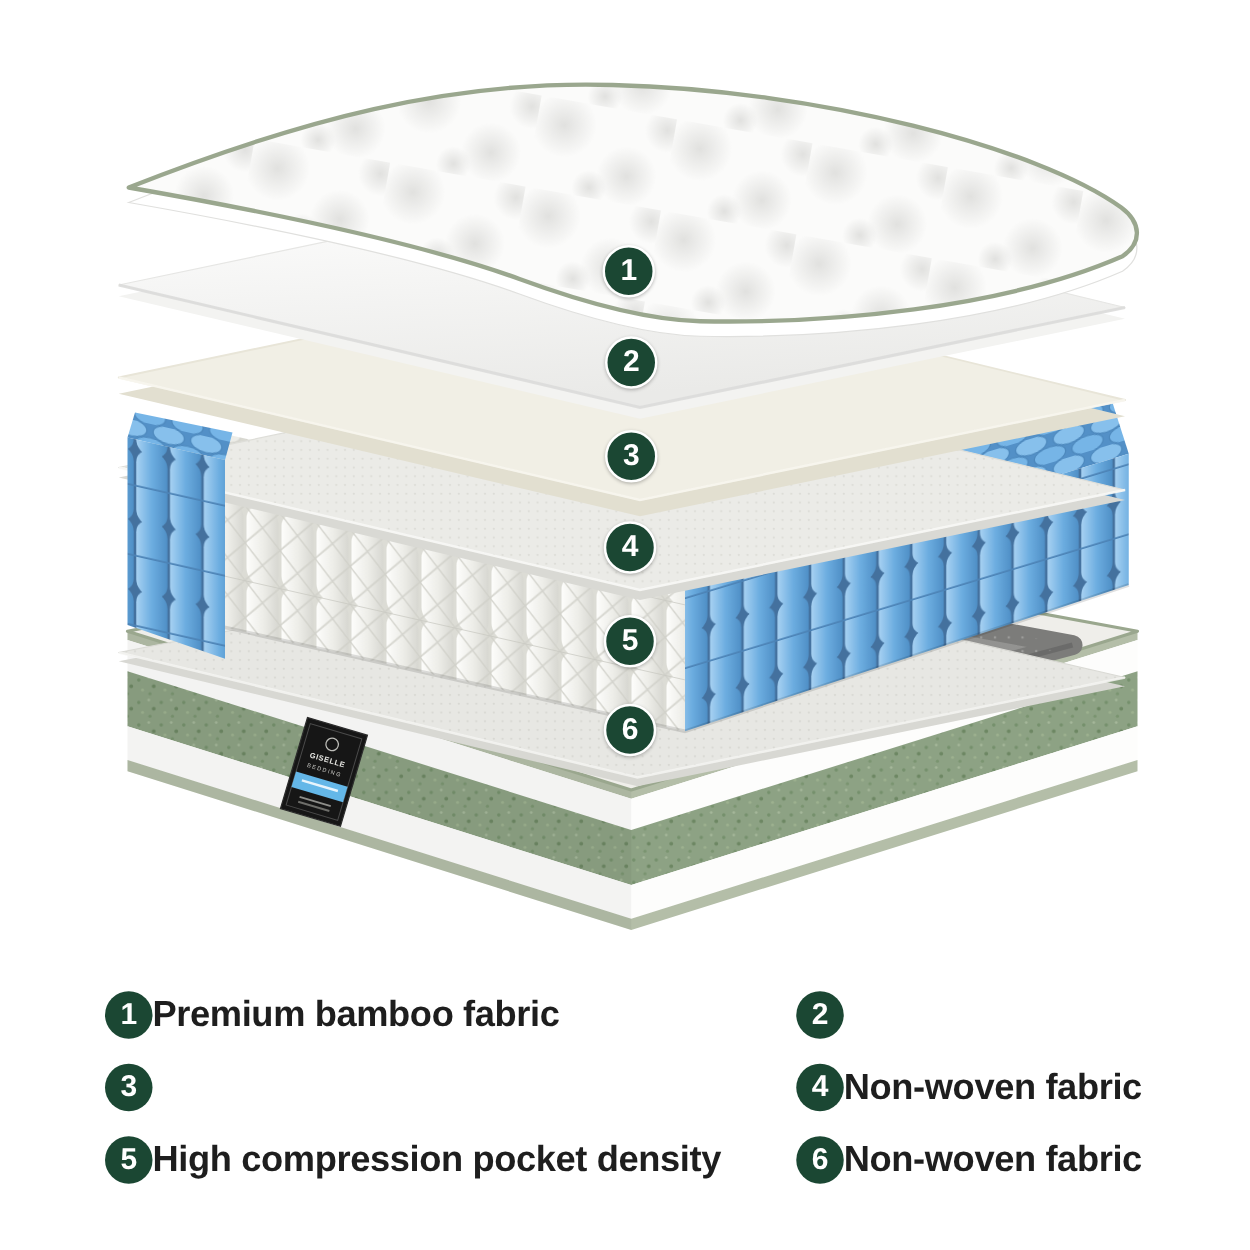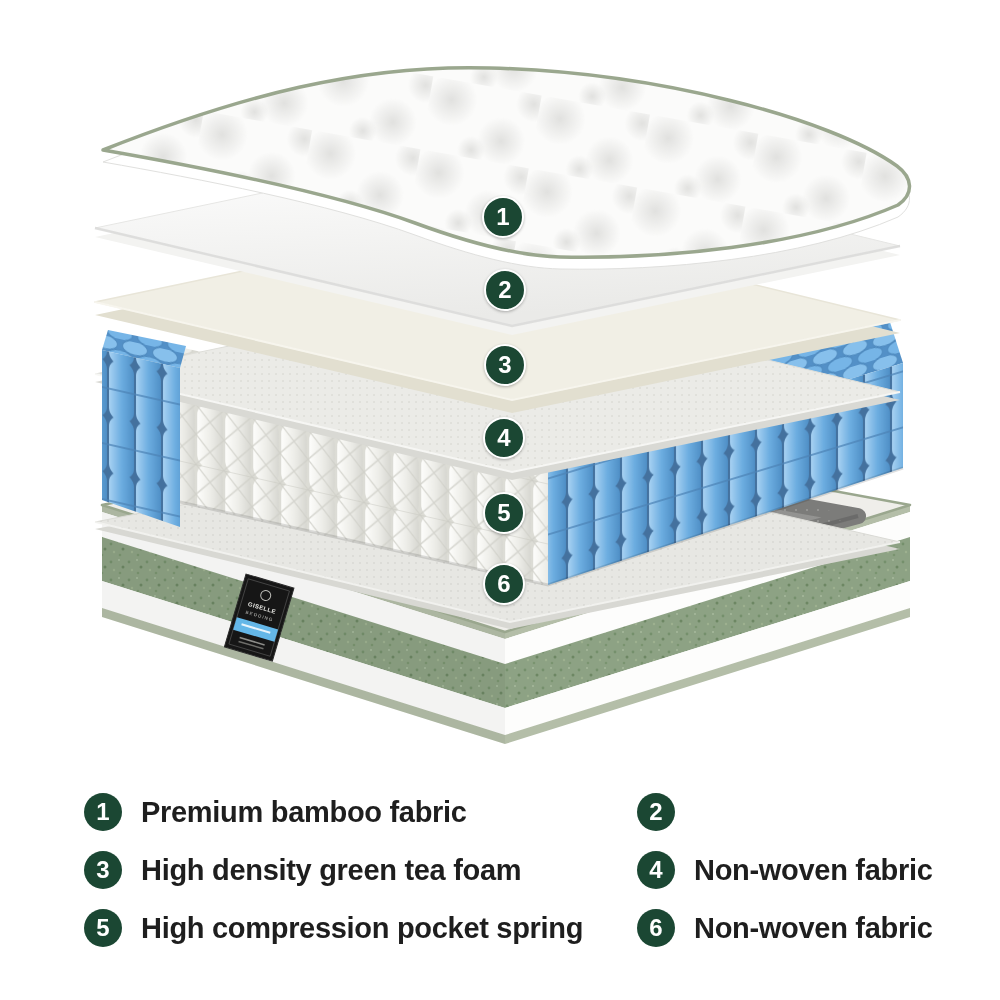--- a/index.html
+++ b/index.html
@@ -26,21 +26,21 @@
     align-items:center;
   }
   .legend-item{display:flex;align-items:center;}
   .lbadge{
     flex:0 0 auto;width:38px;height:38px;border-radius:50%;
     background:var(--badge-green,#1b4733);
     color:#fff;font-weight:bold;font-size:24px;line-height:1;
     display:flex;align-items:center;justify-content:center;
   }
   .ltext{
-    margin-left:19px;font-size:29px;font-weight:600;
+    font-size:29px;font-weight:600;
     color:var(--text-dark,#1e1e1e);letter-spacing:-0.3px;white-space:nowrap;
   }
 </style>
 </head>
 <body>
 
 <div class="stage">
 
   <svg viewBox="0 0 1000 1000" aria-hidden="true">
     <defs>
@@ -206,29 +206,28 @@
   <div class="legend">
     <div class="legend-item">
       <span class="lbadge">1</span>
       <span class="ltext">Premium bamboo fabric</span>
     </div>
     <div class="legend-item">
       <span class="lbadge">2</span>
     </div>
     <div class="legend-item">
       <span class="lbadge">3</span>
-      <span class="ltext">High density green tea foam</span>
     </div>
     <div class="legend-item">
       <span class="lbadge">4</span>
       <span class="ltext">Non-woven fabric</span>
     </div>
     <div class="legend-item">
       <span class="lbadge">5</span>
-      <span class="ltext">High compression pocket spring</span>
+      <span class="ltext">High compression pocket density</span>
     </div>
     <div class="legend-item">
       <span class="lbadge">6</span>
       <span class="ltext">Non-woven fabric</span>
     </div>
   </div>
 
 </div>
 
 </body></html>

